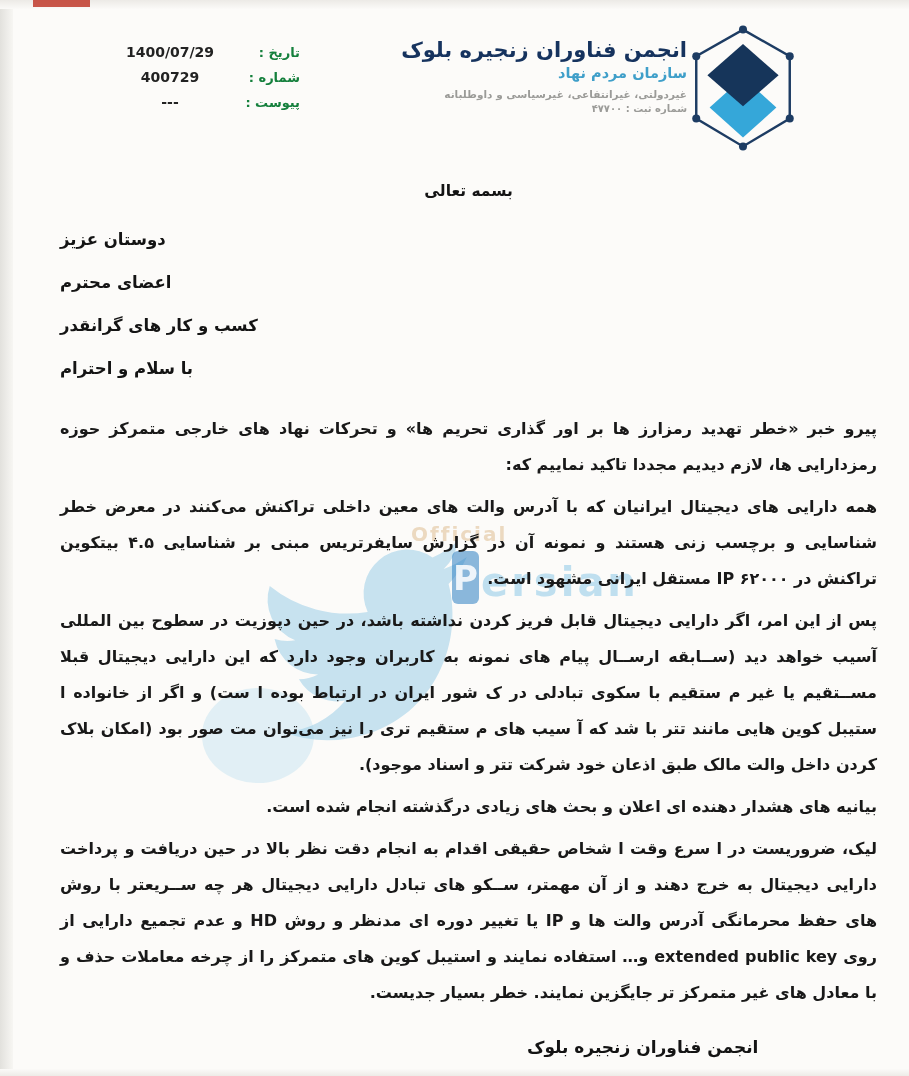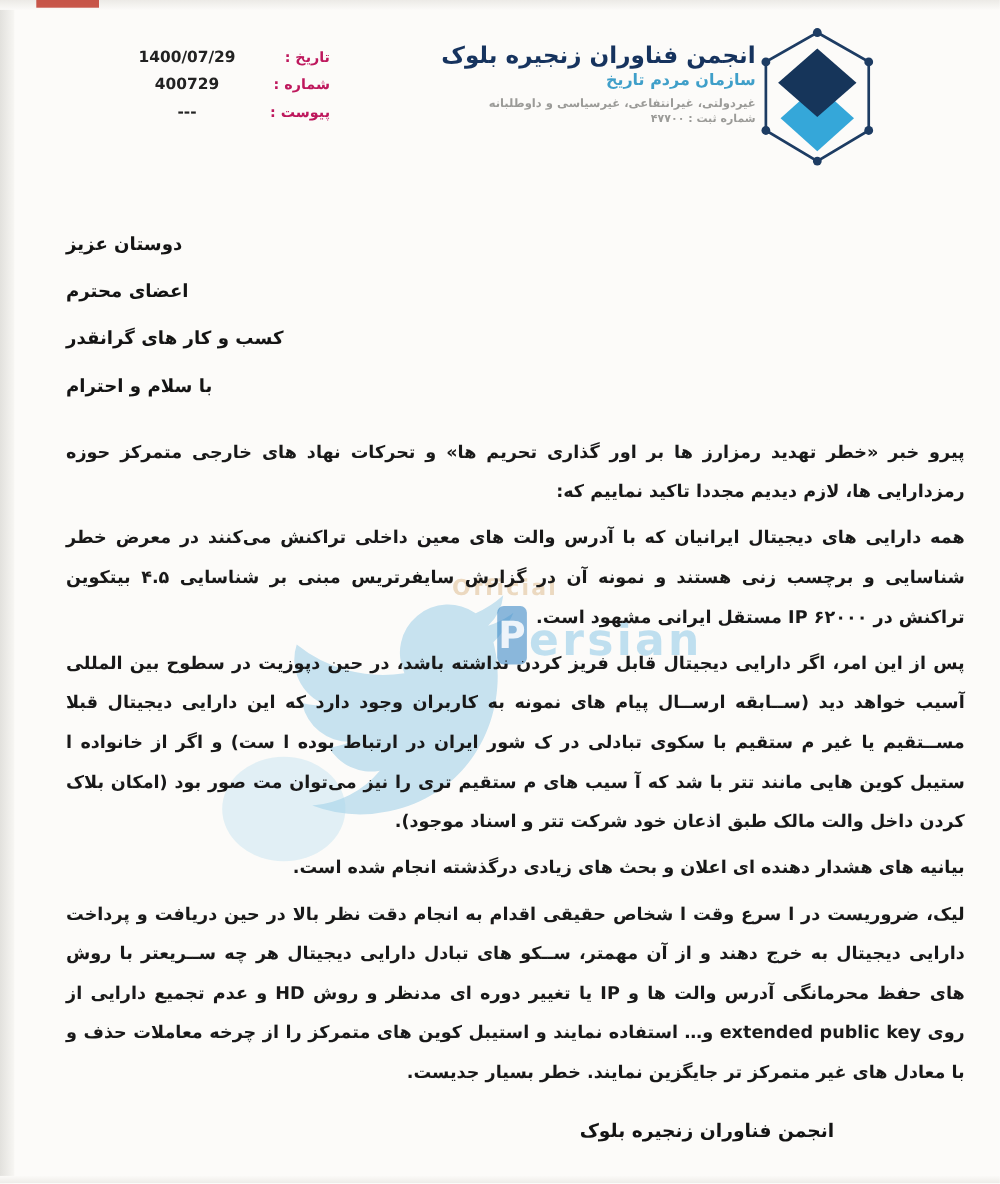--- a/index.html
+++ b/index.html
@@ -29,21 +29,21 @@
   .logo{width:112px;height:128px;flex:0 0 auto;}
   .org-text{margin-top:14px;margin-left:4px;text-align:right;}
   .org-name{font-size:21px;font-weight:bold;color:#16335e;letter-spacing:0;}
   .org-type{font-size:14.5px;font-weight:bold;color:#3f9fc9;margin-top:3px;}
   .org-desc{font-size:10.5px;color:#9b9b98;margin-top:7px;font-weight:bold;text-align:right;}
   .org-reg{font-size:10px;color:#9b9b98;margin-top:3px;font-weight:bold;}
 
   
   .meta{position:absolute;top:44px;left:104px;width:196px;z-index:2;}
   .meta-row{display:flex;direction:rtl;align-items:baseline;margin-bottom:9px;}
-  .meta-label{width:64px;font-size:13px;font-weight:bold;color:#be185d;}
+  .meta-label{width:64px;font-size:13px;font-weight:bold;color:#15803d;}
   .meta-value{flex:1;text-align:center;font-size:14px;font-weight:bold;color:#222;direction:ltr;}
 
   
   .watermark{position:absolute;inset:0;z-index:1;pointer-events:none;direction:ltr;}
   .wm-bird{position:absolute;left:258px;top:528px;width:235px;height:235px;
     transform:rotate(-12deg);opacity:.42;}
   .wm-official{position:absolute;left:411px;top:522px;font-size:20px;font-weight:bold;
     color:rgba(219,183,136,.5);letter-spacing:2px;}
   .wm-persian{position:absolute;left:452px;top:551px;display:flex;align-items:flex-start;}
   .wm-pbox{width:27px;height:53px;background:rgba(43,127,194,.55);border-radius:6px;
@@ -100,21 +100,21 @@
         <circle cx="92" cy="85" r="3.6"></circle>
           <circle cx="50" cy="110" r="3.6"></circle>
         <circle cx="8" cy="85" r="3.6"></circle>
           <circle cx="8" cy="29" r="3.6"></circle>
       </g>
       <polygon points="50,48 80,75 50,102 20,75" fill="#35a7d9"></polygon>
       <polygon points="50,18 82,46 50,74 18,46" fill="#16355a"></polygon>
     </svg>
     <div class="org-text">
       <div class="org-name">انجمن فناوران زنجیره بلوک</div>
-      <div class="org-type">سازمان مردم تاریخ</div>
+      <div class="org-type">سازمان مردم نهاد</div>
       <div class="org-desc">غیردولتی، غیرانتفاعی، غیرسیاسی و داوطلبانه</div>
       <div class="org-reg">شماره ثبت : ۴۷۷۰۰</div>
     </div>
   </div>
 
   <div class="meta">
     <div class="meta-row">
       <div class="meta-label">تاریخ :</div>
       <div class="meta-value">1400/07/29</div>
     </div>
@@ -122,20 +122,21 @@
       <div class="meta-label">شماره :</div>
       <div class="meta-value">400729</div>
     </div>
     <div class="meta-row">
       <div class="meta-label">پیوست :</div>
       <div class="meta-value">---</div>
     </div>
   </div>
 
   <div class="content">
+    <div class="basmala">بسمه تعالی</div>
 
     <div class="salutations">
       <div>دوستان عزیز</div>
       <div>اعضای محترم</div>
       <div>کسب و کار های گرانقدر</div>
       <div>با سلام و احترام</div>
     </div>
 
     <p class="body-par first">پیرو خبر «خطر تهدید رمزارز ها بر اور گذاری تحریم ها» و تحرکات نهاد های خارجی متمرکز حوزه رمزدارایی ها، لازم دیدیم مجددا تاکید نماییم که:</p>
     <p class="body-par">همه دارایی های دیجیتال ایرانیان که با آدرس والت های معین داخلی تراکنش می‌کنند در معرض خطر شناسایی و برچسب زنی هستند و نمونه آن در گزارش سایفرتریس مبنی بر شناسایی ۴.۵ بیتکوین تراکنش در ۶۲۰۰۰ IP مستقل ایرانی مشهود است.</p>

